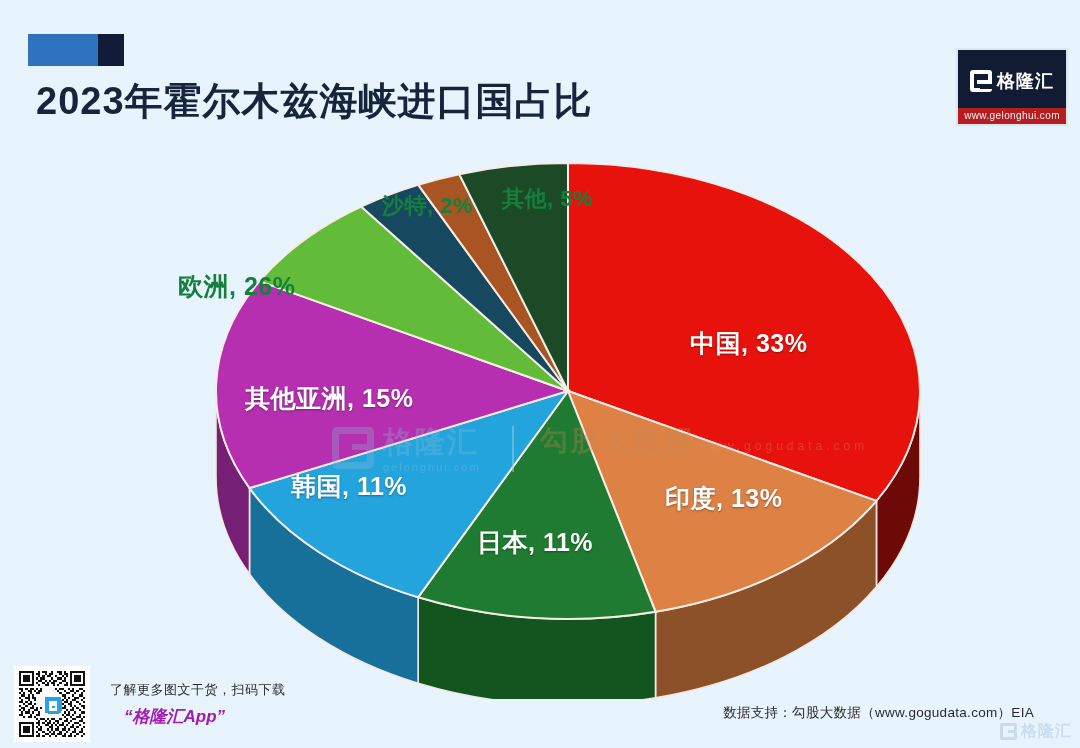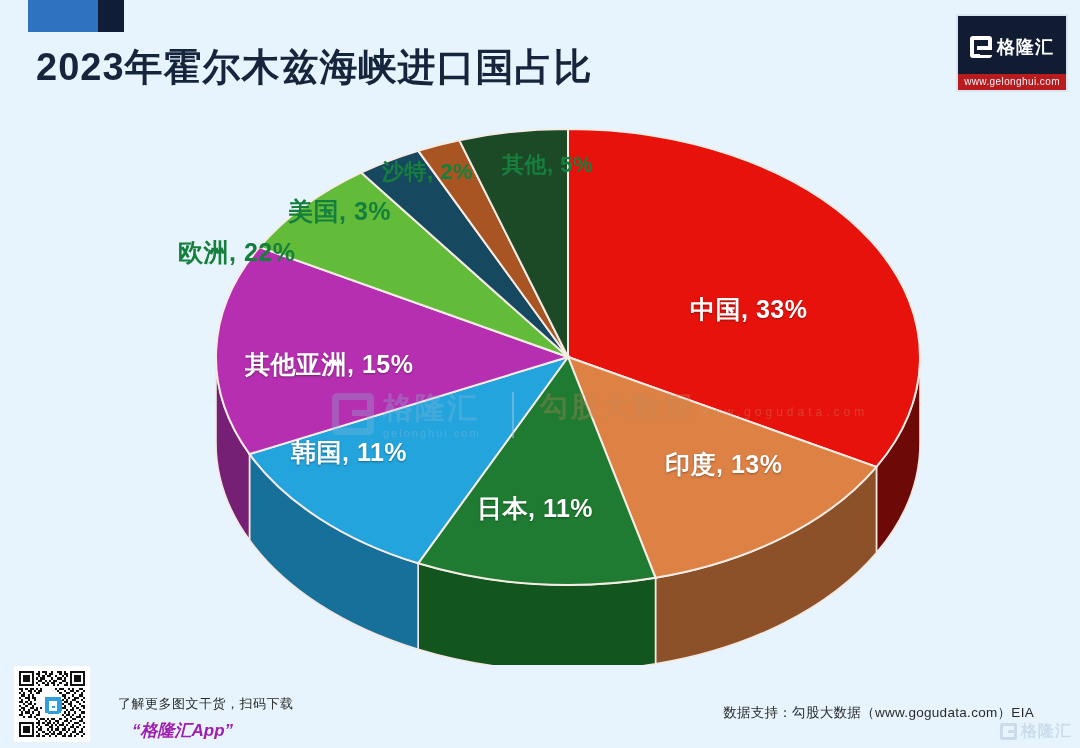--- a/index.html
+++ b/index.html
@@ -3,21 +3,21 @@
 <meta charset="utf-8">
 <style>
   * { margin:0; padding:0; box-sizing:border-box; }
   html, body { width:1080px; height:748px; }
   body {
     background:#e7f4fd;
     font-family:"Liberation Sans","DejaVu Sans",sans-serif;
     position:relative;
     overflow:hidden;
   }
-  #stage { position:absolute; inset:0; }
+  #stage { position:absolute; inset:0;margin-top:34px; }
 
   
   .bar-blue {
     position:absolute; left:28px; top:0; width:70px; height:32px;
     background:#2f72bd;
   }
   .bar-navy {
     position:absolute; left:98px; top:0; width:26px; height:32px;
     background:#101c38;
   }
@@ -96,21 +96,21 @@
   .wm-corner {
     right:8px; bottom:6px; display:flex; align-items:center; gap:4px; opacity:.30;
   }
   .wm-corner .cm {
     width:17px;height:17px;border:3px solid #8aa8c4;border-radius:2px;position:relative;
   }
   .wm-corner .cm::before{content:"";position:absolute;right:-1px;top:4px;width:7px;height:3px;background:#8aa8c4;}
   .wm-corner .ct { font-size:16px;font-weight:bold;color:#8aa8c4;letter-spacing:1px;}
 
   
-  .footer-left { position:absolute; left:14px; bottom:6px; display:flex; align-items:flex-end; gap:28px; }
+  .footer-left { position:absolute; left:14px; bottom:6px; display:flex; align-items:center; gap:20px; }
   .qr { width:76px; height:76px; background:#fff; padding:3px; }
   .qr svg { display:block; }
   .footer-txt { display:flex; flex-direction:column; gap:6px; }
   .f-line1 { font-size:13px; color:#2b2b2b; letter-spacing:.5px; }
   .f-line2 { font-size:17px; font-weight:bold; font-style:italic; color:#a21caf; padding-left:14px; }
 
   .footer-right {
     position:absolute; right:46px; bottom:26px;
     font-size:13.5px; color:#2b2b2b; letter-spacing:.3px; white-space:nowrap;
   }
@@ -434,17 +434,16 @@
     </div>
   </div>
 
   <div class="footer-right">数据支持：勾股大数据（www.gogudata.com）EIA</div>
 
 <div class="lbl lbl-in" style="left: 690px; top: 293px;">中国, 33%</div>
     <div class="lbl lbl-in" style="left: 665px; top: 448px;">印度, 13%</div>
     <div class="lbl lbl-in" style="left: 477px; top: 492px;">日本, 11%</div>
     <div class="lbl lbl-in" style="left: 291px; top: 436px;">韩国, 11%</div>
     <div class="lbl lbl-in" style="left: 245px; top: 348px;">其他亚洲, 15%</div>
-    <div class="lbl lbl-out" style="left: 178px; top: 236px;">欧洲, 22%</div>
-    <div class="lbl lbl-out" style="left: 288px; top: 195px;">美国, 3%</div>
+    <div class="lbl lbl-out" style="left: 178px; top: 236px;">欧洲, 26%</div>
     <div class="lbl lbl-out lbl-sm" style="left: 382px; top: 157px;">沙特, 2%</div>
     <div class="lbl lbl-out lbl-sm" style="left: 502px; top: 150px;">其他, 5%</div>
   </div>
 
 </body></html>

